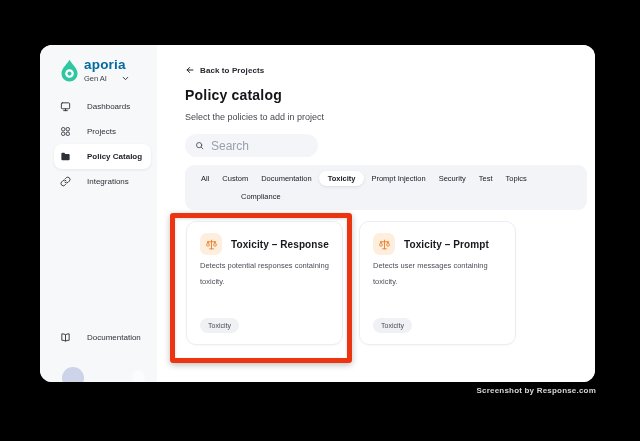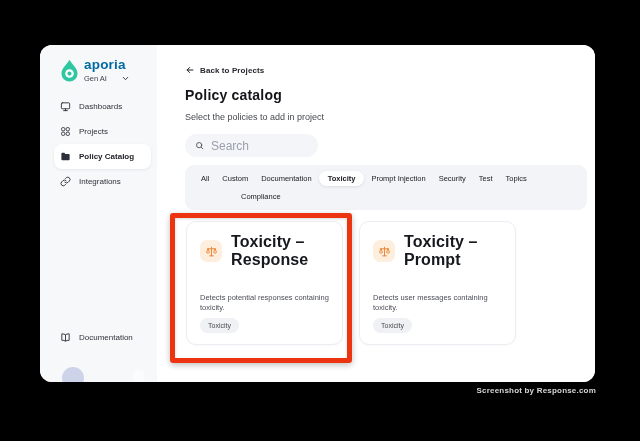--- a/index.html
+++ b/index.html
@@ -28,21 +28,21 @@
   .brand-drop { width:19px; height:23px; margin-top:2px; }
   .brand-text { margin-left:5px; }
   .brand-name { font-size:13.5px; font-weight:bold; color:#0369a1; letter-spacing:.2px; }
   .brand-sub-row { display:flex; align-items:center; margin-top:2px; }
   .brand-sub { font-size:7.5px; color:#3e404a; }
   .brand-chevron { width:9px; height:9px; color:#2c2e36; margin-left:14px; }
 
   .nav { position:absolute; left:0; top:49px; width:100%; }
   .nav-item {
     height:25px; margin:0 6px 0 14px; padding:0 6px;
-    display:flex; align-items:center; gap:8px;
+    display:flex; align-items:center; gap:16px;
     border-radius:8px; cursor:pointer;
     font-size:8px; color:#2e3039;
   }
   .nav-item.active {
     background:#fff; box-shadow:0 1px 3px rgba(25,28,50,.08);
     font-weight:bold; color:#1d1e25;
   }
   .nav-icon { width:11px; height:11px; flex:0 0 auto; color:#2e3039; }
 
   .nav-footer { position:absolute; left:0; top:280px; width:100%; }
@@ -104,22 +104,22 @@
     border:1px solid #ebedf2; border-radius:10px;
     padding:11px 13px; position:relative; cursor:pointer;
     box-shadow:0 1px 2px rgba(25,28,50,.03);
   }
   .card-head { display:flex; align-items:center; gap:9px; }
   .card-icon-box {
     width:22px; height:22px; border-radius:7px; background:#fdeedd;
     display:flex; align-items:center; justify-content:center; flex:0 0 auto;
   }
   .scales-icon { width:13px; height:13px; color:#ee8434; }
-  .card-title { font-size:16px; font-weight:bold; color:#17181d; letter-spacing:.1px; }
-  .card-desc { margin-top:24px; width:141px; font-size:7.5px; line-height:10px; color:#4c4e58; }
+  .card-title { font-size:10px; font-weight:bold; color:#17181d; letter-spacing:.1px; }
+  .card-desc { margin-top:3px; width:141px; font-size:7.5px; line-height:16px; color:#4c4e58; }
   .card-tag {
     position:absolute; left:13px; bottom:11px;
     background:#eff1f4; border-radius:999px; padding:4px 8px;
     font-size:7px; color:#4b4d57;
   }
 
   
   .highlight-rect {
     position:absolute; left:130px; top:168px; width:182px; height:150px;
     border:5px solid #ec3510; border-radius:3px;

